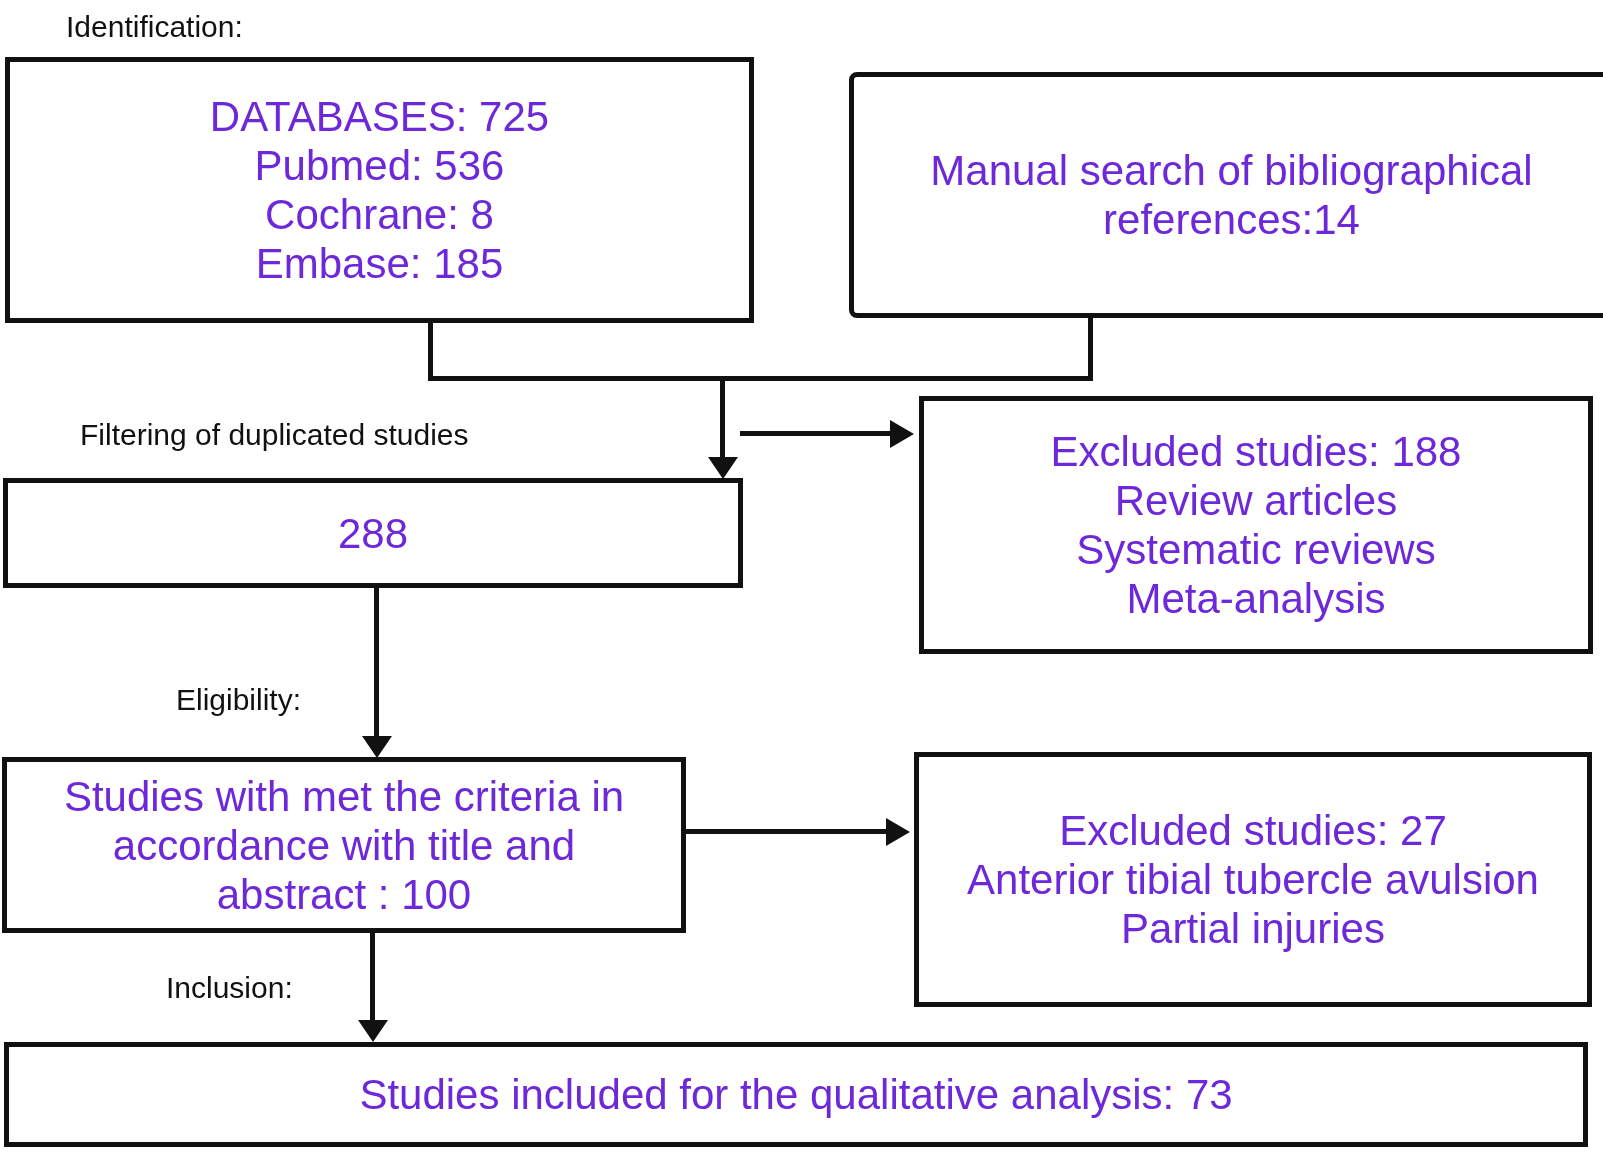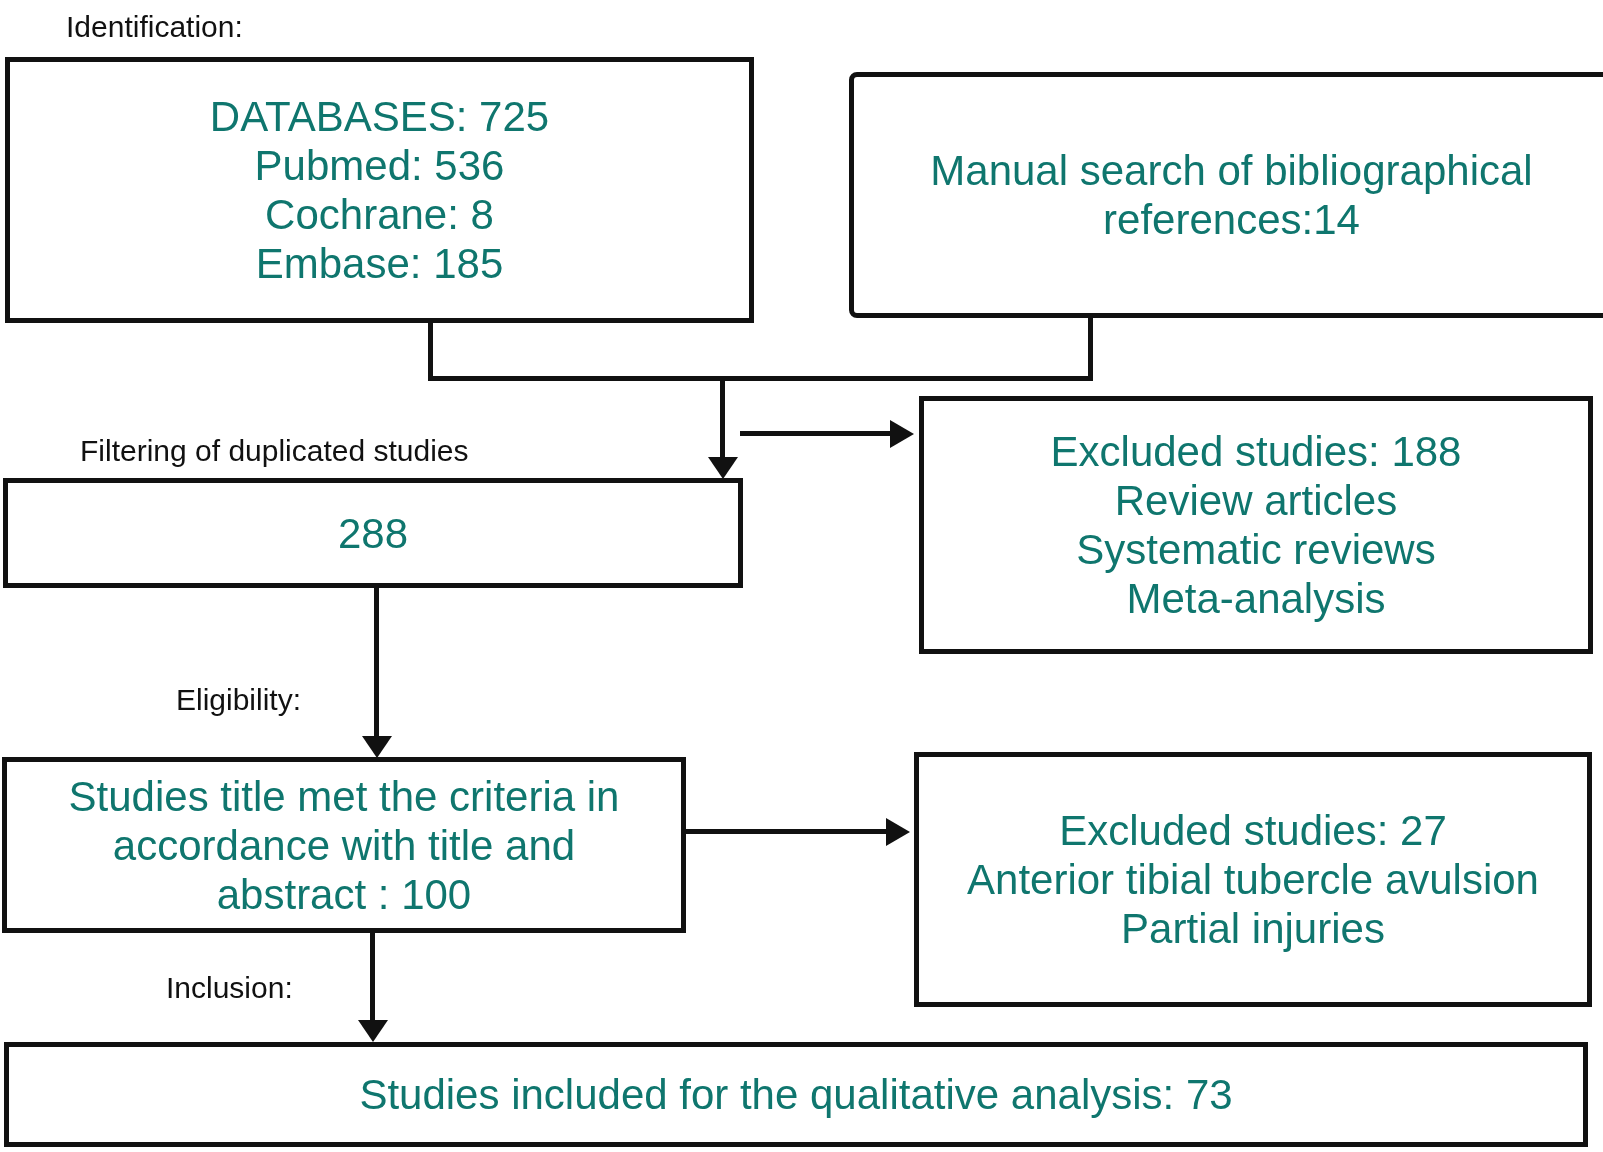--- a/index.html
+++ b/index.html
@@ -31,21 +31,21 @@
     display: flex;
     flex-direction: column;
     justify-content: center;
     align-items: center;
   }
   .bline {
     font-size: 42px;
     line-height: 49px;
     white-space: nowrap;
     text-align: center;
-    color: #0f766e;
+    color: #6d28d9;
   }
   .hline, .vline {
     position: absolute;
     background: #111111;
   }
   .head-down {
     position: absolute;
     width: 0;
     height: 0;
     border-left: 15px solid transparent;
@@ -60,21 +60,21 @@
     border-bottom: 14px solid transparent;
     border-left: 24px solid #111111;
   }
 </style>
 </head>
 <body>
 
 <div class="canvas">
 
   <div class="flow-label" style="left:66px; top:2px;">Identification:</div>
-  <div class="flow-label" style="left:80px; top:410px;margin-top:16px;">Filtering of duplicated studies</div>
+  <div class="flow-label" style="left:80px; top:410px;">Filtering of duplicated studies</div>
   <div class="flow-label" style="left:176px; top:675px;">Eligibility:</div>
   <div class="flow-label" style="left:166px; top:963px;">Inclusion:</div>
 
   <div class="box" style="left:5px; top:57px; width:749px; height:266px;">
     <div class="bline">DATABASES: 725</div>
     <div class="bline">Pubmed: 536</div>
     <div class="bline">Cochrane: 8</div>
     <div class="bline">Embase: 185</div>
   </div>
 
@@ -101,21 +101,21 @@
     <div class="bline">Excluded studies: 188</div>
     <div class="bline">Review articles</div>
     <div class="bline">Systematic reviews</div>
     <div class="bline">Meta-analysis</div>
   </div>
 
   <div class="vline" style="left:374px; top:588px; width:5px; height:148px;"></div>
   <div class="head-down" style="left:362px; top:736px;"></div>
 
   <div class="box" style="left:2px; top:757px; width:684px; height:176px;">
-    <div class="bline">Studies title met the criteria in</div>
+    <div class="bline">Studies with met the criteria in</div>
     <div class="bline">accordance with title and</div>
     <div class="bline">abstract : 100</div>
   </div>
 
   <div class="hline" style="left:686px; top:829px; width:200px; height:5px;"></div>
   <div class="head-right" style="left:886px; top:818px;"></div>
 
   <div class="box" style="left:914px; top:752px; width:678px; height:255px;">
     <div class="bline">Excluded studies: 27</div>
     <div class="bline">Anterior tibial tubercle avulsion</div>

